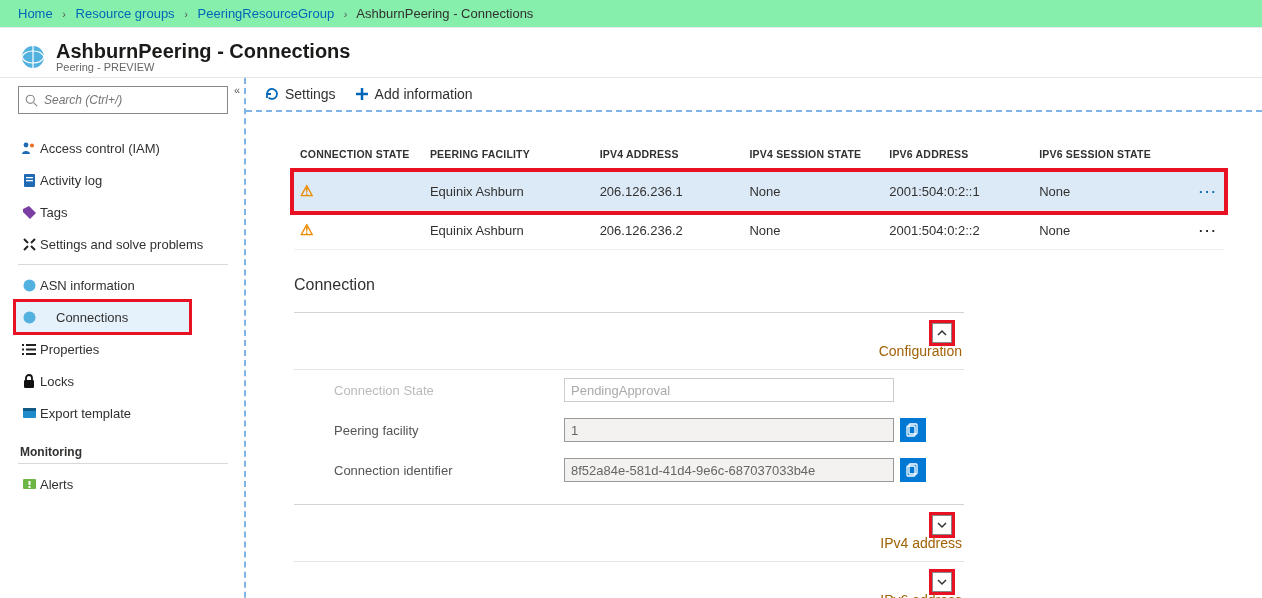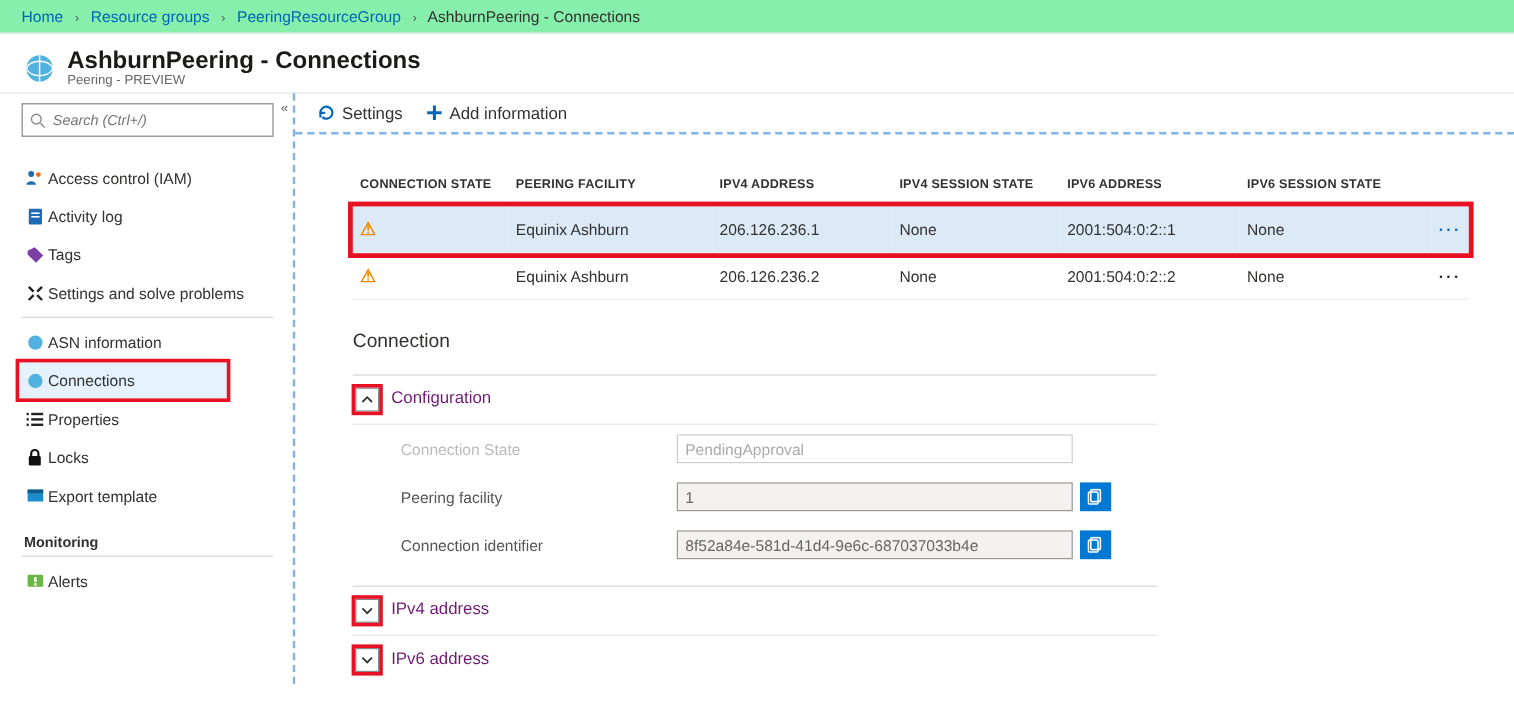--- a/index.html
+++ b/index.html
@@ -46,21 +46,21 @@
   tr.sel { background:#dceaf7;}
   .warn-icon { color:#ed8b00; font-size:15px; font-weight:bold;}
   .row-actions { color:#0066b8; font-weight:bold; letter-spacing:2px; }
 
   .row-highlight-box { outline:4px solid #e81123;}
 
   .section-title { font-size:16px; color:#323130; margin:26px 0 18px 48px;}
 
   .panel { margin:0 18px 0 48px; width:670px;}
   .panel-hr { border:none; border-top:1px solid #d4d4d4; }
-  .accordion-row { display:flex; align-items:flex-start; padding:10px 2px; font-size:14px; color:#701a75; border-bottom:1px solid #e3e3e3;}
+  .accordion-row { display:flex; align-items:flex-end; padding:10px 2px; font-size:14px; color:#a16207; border-bottom:1px solid #e3e3e3;flex-direction:column;}
   .chev-box { width:20px; height:20px; border:1px solid #888; display:flex; align-items:center; justify-content:center; font-size:12px; margin-right:10px;}
   .accordion-row .label {}
   .form-row { display:flex; align-items:center; padding:8px 0 8px 40px;}
   .form-row .flabel { width:230px; font-size:13px; color:#555;}
   .form-row input.ro { width:330px; height:24px; border:1px solid #999; background:#f3f2f1; color:#666; padding:0 6px; font-size:13px;}
   .copy-btn { width:26px; height:24px; background:#0078d4; margin-left:6px; display:flex; align-items:center; justify-content:center; }
 
   .azure-blue { color:#3696db;}
 
   svg { display:block; }
@@ -147,21 +147,21 @@
 
       <hr class="nav-hr">
       <div class="nav-item">
         <span class="nav-icon azure-blue">
           <svg width="15" height="15" viewBox="0 0 15 15">
               <circle cx="7.5" cy="7.5" r="6" fill="#53b1e0"></circle>
             </svg>
         </span>
         <span>ASN information</span>
       </div>
-      <div class="nav-item selected red-box" style="width:175px; margin-left:-3px; padding-left:3px;">
+      <div class="nav-item selected red-box" style="width:175px; margin-left:-3px; padding-left:3px;gap:16px;">
         <span class="nav-icon azure-blue">
           <svg width="15" height="15" viewBox="0 0 15 15">
               <circle cx="7.5" cy="7.5" r="6" fill="#53b1e0"></circle>
             </svg>
         </span>
         <span>Connections</span>
       </div>
       <div class="nav-item">
         <span class="nav-icon">
           <svg width="15" height="13" viewBox="0 0 15 13">

